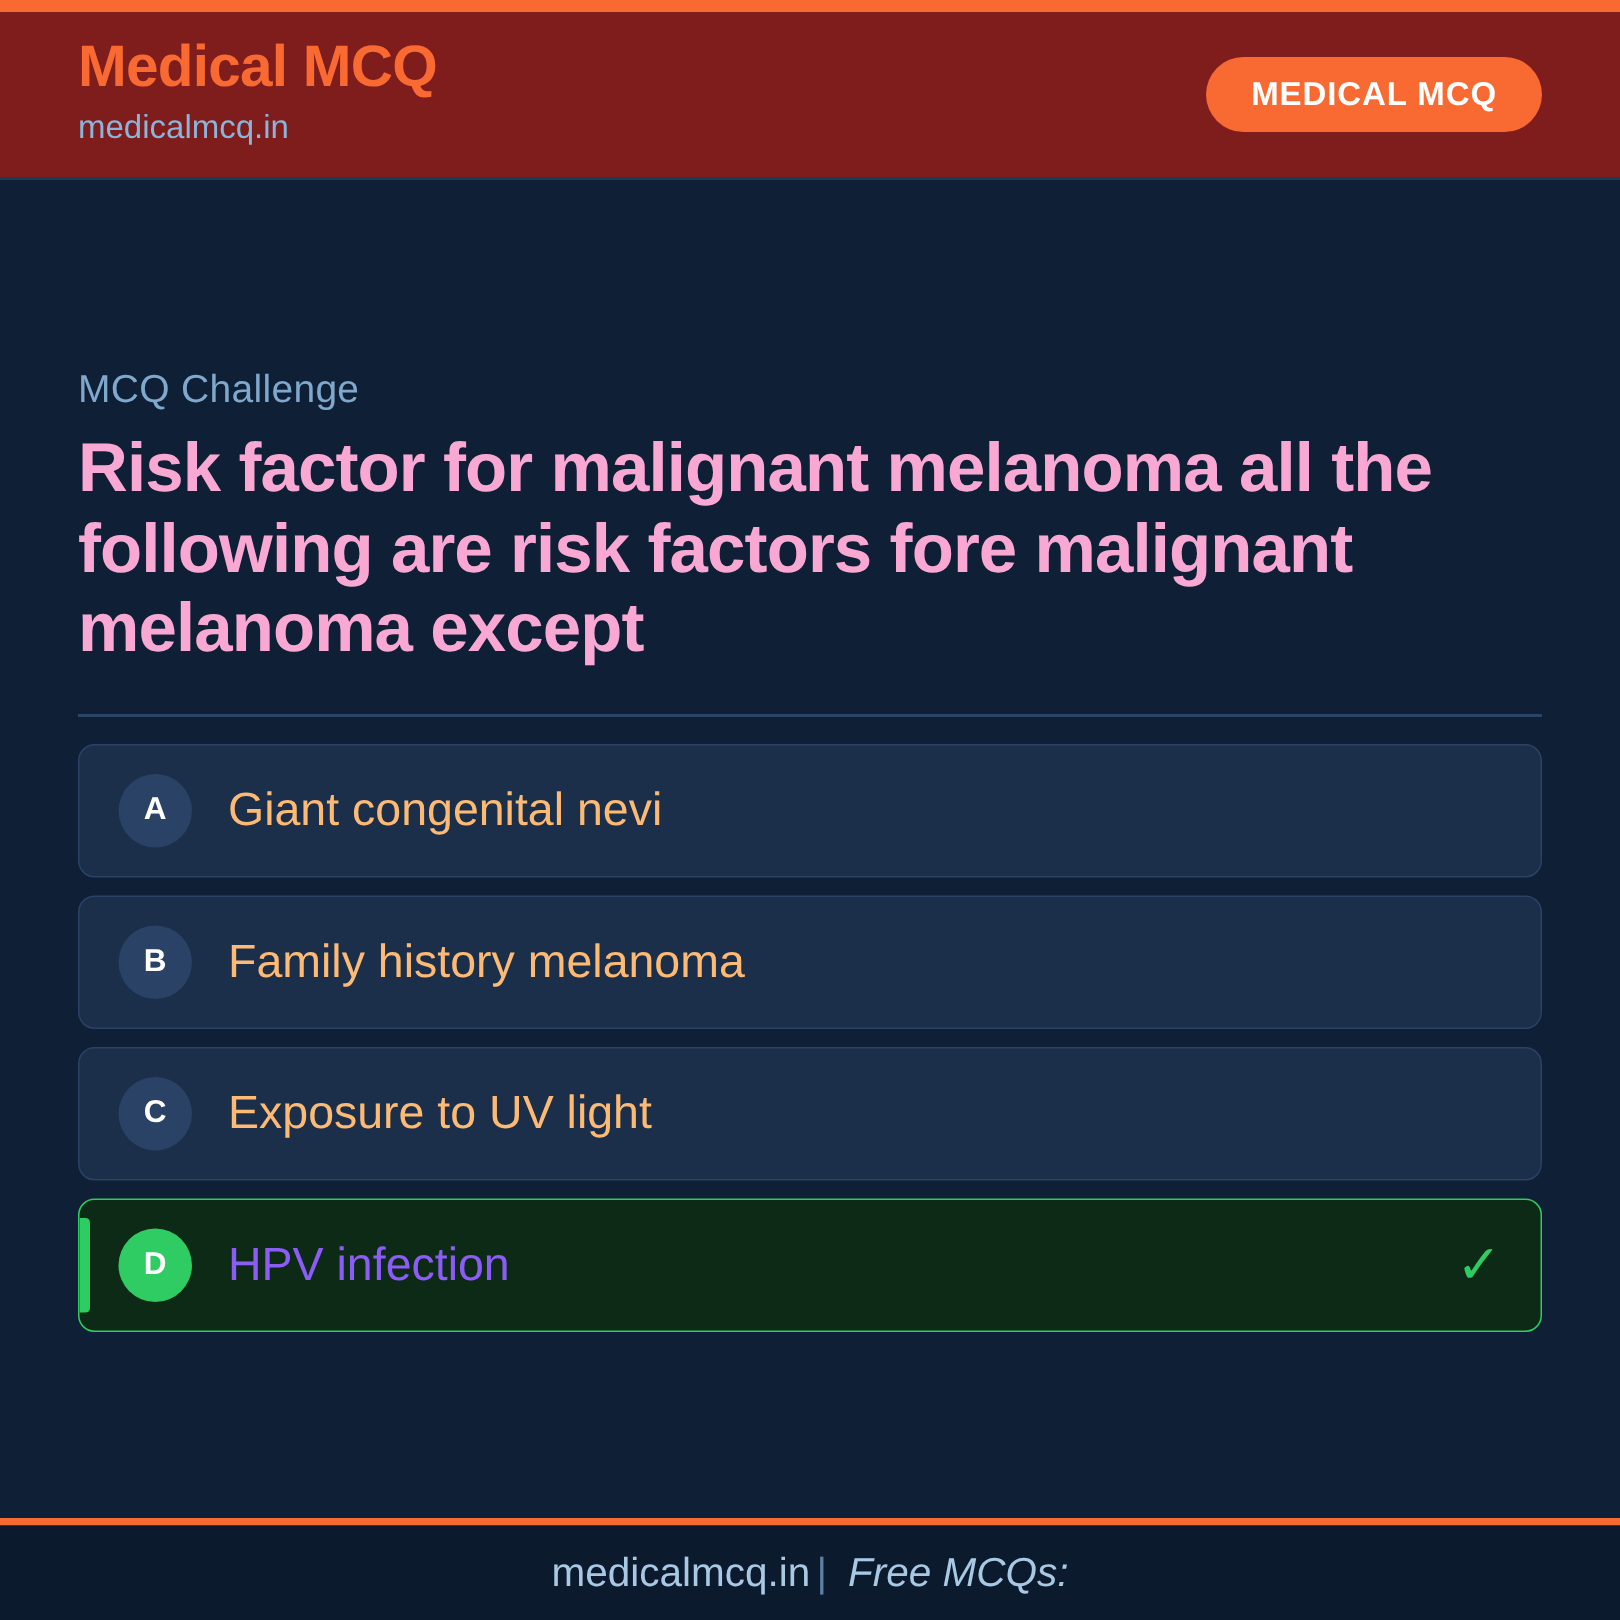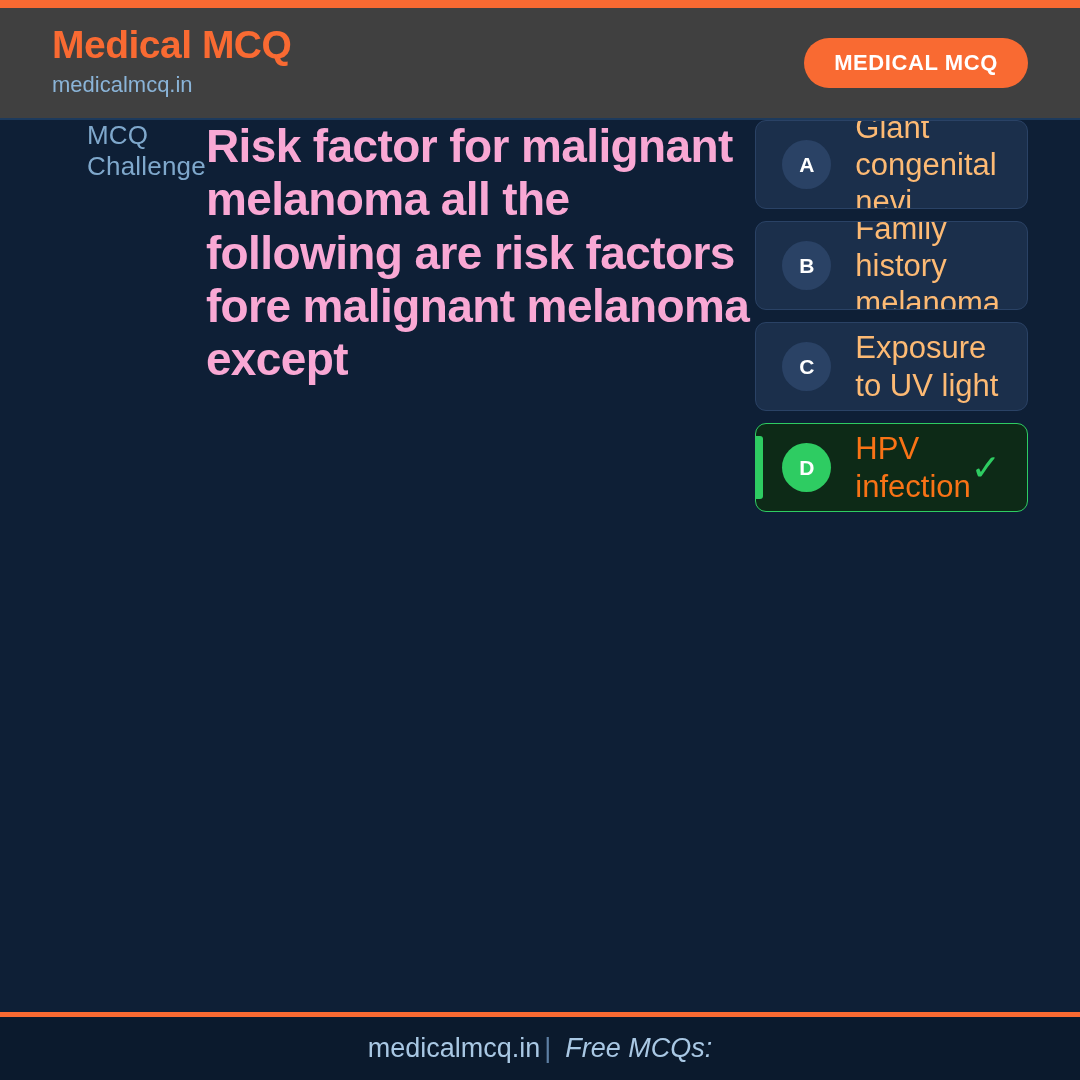--- a/index.html
+++ b/index.html
@@ -20,21 +20,21 @@
   .top-accent {
     height:8px; width:100%;
     background:#f96a32;
     flex:0 0 auto;
   }
 
   
   .header {
     flex:0 0 auto;
     height:112px;
-    background:#404040;
+    background:#7f1d1d;
     border-bottom:2px solid #1d3category;
     border-bottom:2px solid #1d3a5c;
     display:flex; align-items:center; justify-content:space-between;
     padding:0 52px;
     gap:12px;
   }
   .brand-block { display:flex; flex-direction:column; justify-content:center; }
   .brand-title {
     color:#f96a32;
     font-size:39px;
@@ -56,23 +56,22 @@
     letter-spacing:0.6px;
     padding:12px 30px;
     border-radius:999px;
     white-space:nowrap;
   }
 
   
   .main {
     flex:1 1 auto;
     padding:0 52px;
-    display:flex; flex-direction:row;
+    display:flex; flex-direction:column;
     justify-content:center;
-    margin-left:35px;
   }
   .kicker {
     color:#7fa8cc;
     font-size:26px;
     margin-bottom:10px;
     letter-spacing:0.2px;
   }
   .question {
     color:#f9a8d4;
     font-size:46px;
@@ -128,21 +127,21 @@
     border:1px solid #2ecc62;
   }
   .option.correct .accent-bar {
     position:absolute;
     left:0; top:12px; bottom:12px;
     width:7px;
     background:#2ecc62;
     border-radius:0 3px 3px 0;
   }
   .option.correct .opt-badge { background:#2ecc62; color:#ffffff; }
-  .option.correct .opt-text { color:#f97316; }
+  .option.correct .opt-text { color:#8b5cf6; }
   .option.correct .opt-check { display:block; }
 
   
   .footer-accent { height:5px; width:100%; background:#f96a32; flex:0 0 auto; }
   .footer {
     flex:0 0 auto;
     height:63px;
     background:#0b1a2d;
     display:flex; align-items:center; justify-content:center;
     gap:0;

